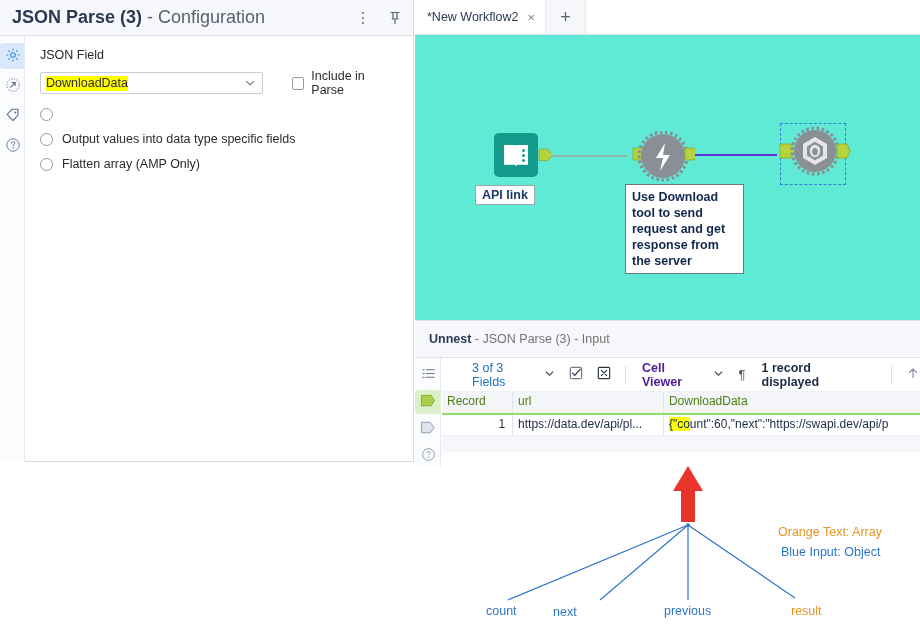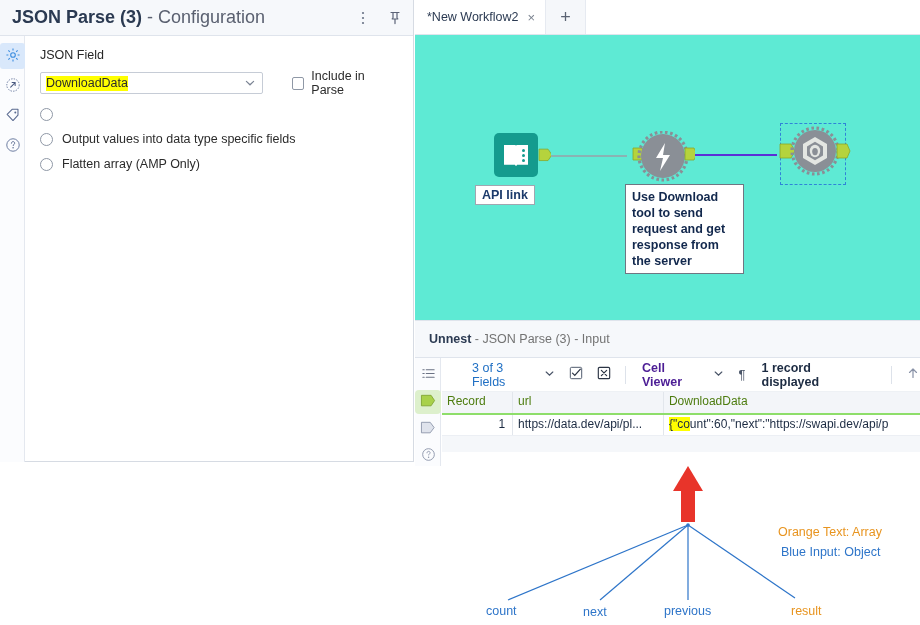--- a/index.html
+++ b/index.html
@@ -270,21 +270,21 @@
   #cell-data-hl { background: #ffff00; }
   #grid-blank { height: 16px; background: #f5f7fa; }
   .annot-label {
     position: absolute; font-size: 12.5px; white-space: nowrap;
   }
   .annot-blue { color: #2e75c9; }
   .annot-orange { color: #e8941f; }
   #legend-array { left: 778px; top: 525px; }
   #legend-object { left: 781px; top: 545px; }
   #lbl-count { left: 486px; top: 604px; }
-  #lbl-next { left: 583px; top: 605px; }
+  #lbl-next { left: 553px; top: 605px; }
   #lbl-previous { left: 664px; top: 604px; }
   #lbl-result { left: 775px; top: 604px; padding-left: 16px; }
   #overlay-layer {
     position: absolute; left: 0; top: 0; width: 920px; height: 625px;
     pointer-events: none;
   }
 </style>
 </head>
 <body>
 

